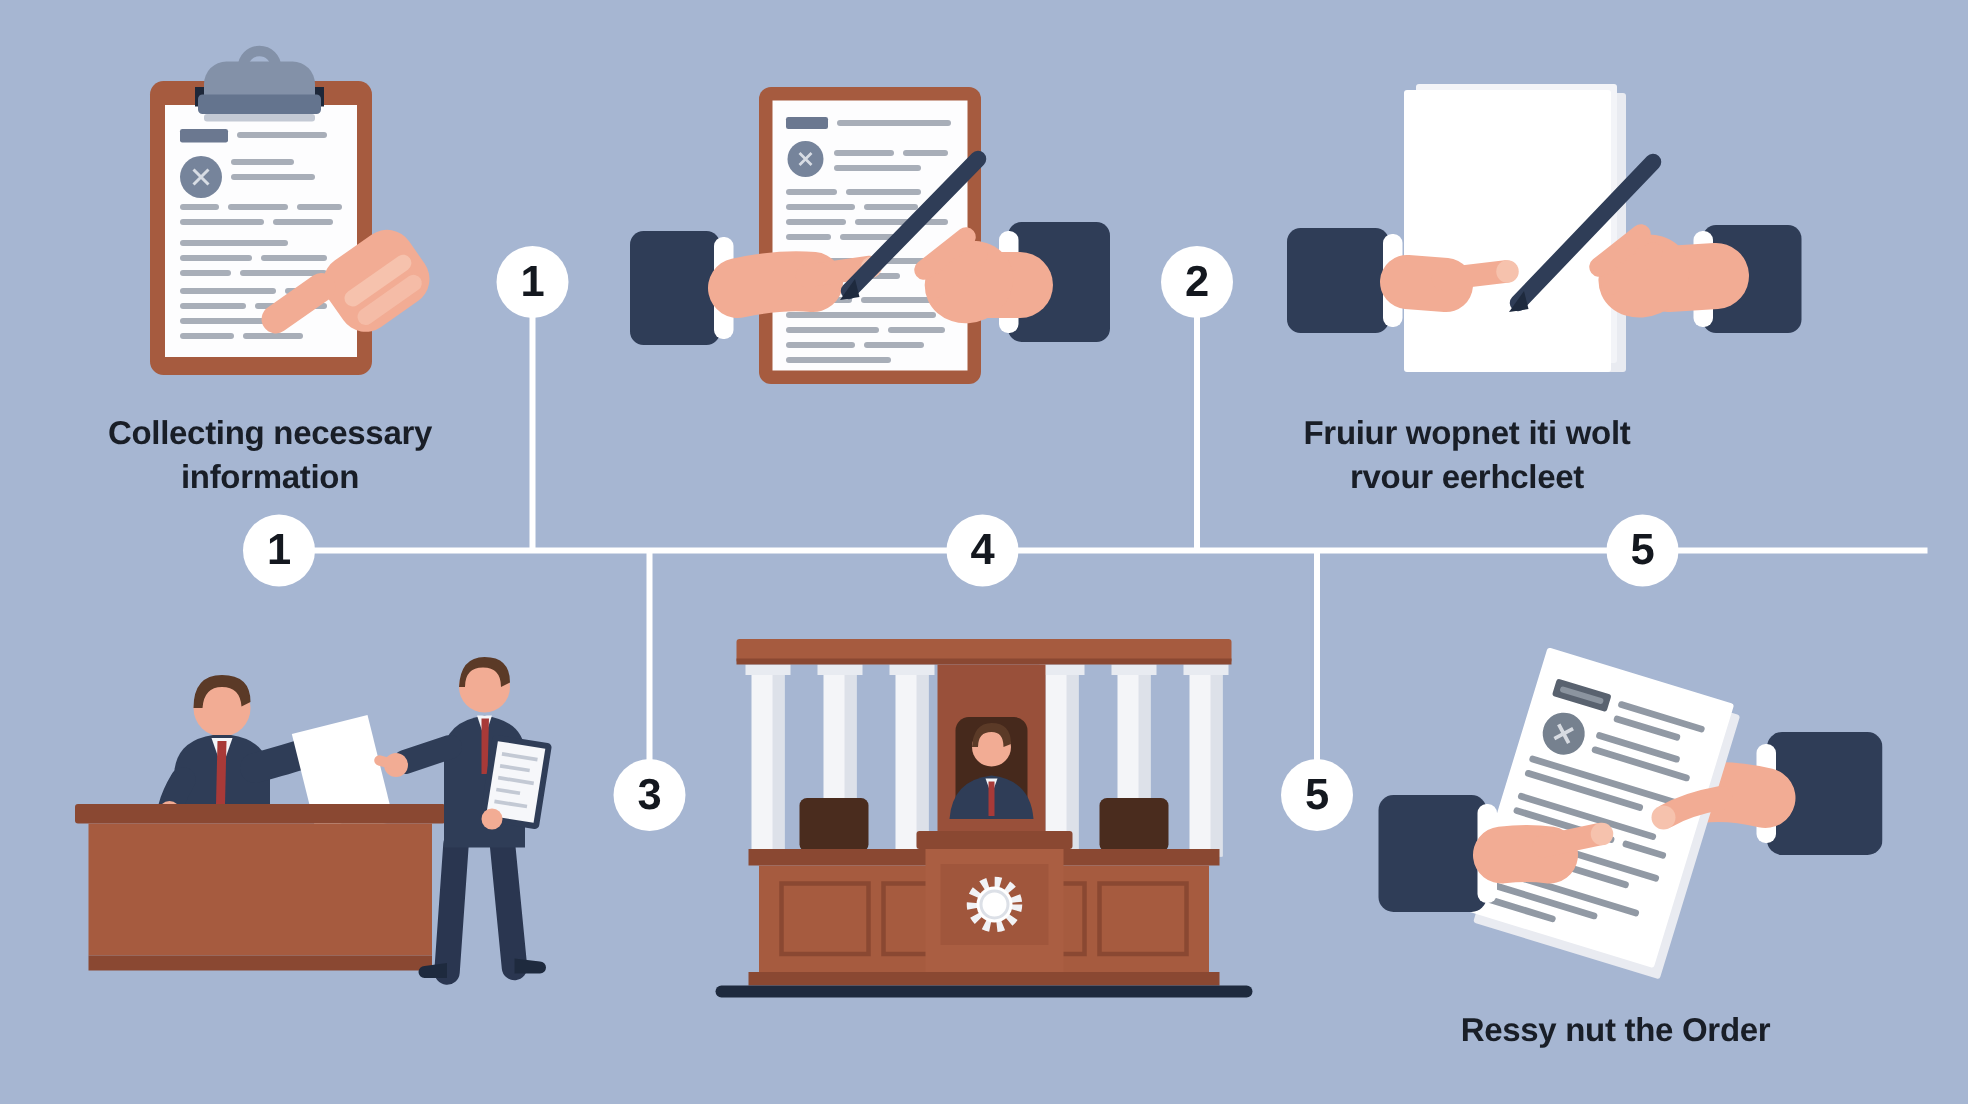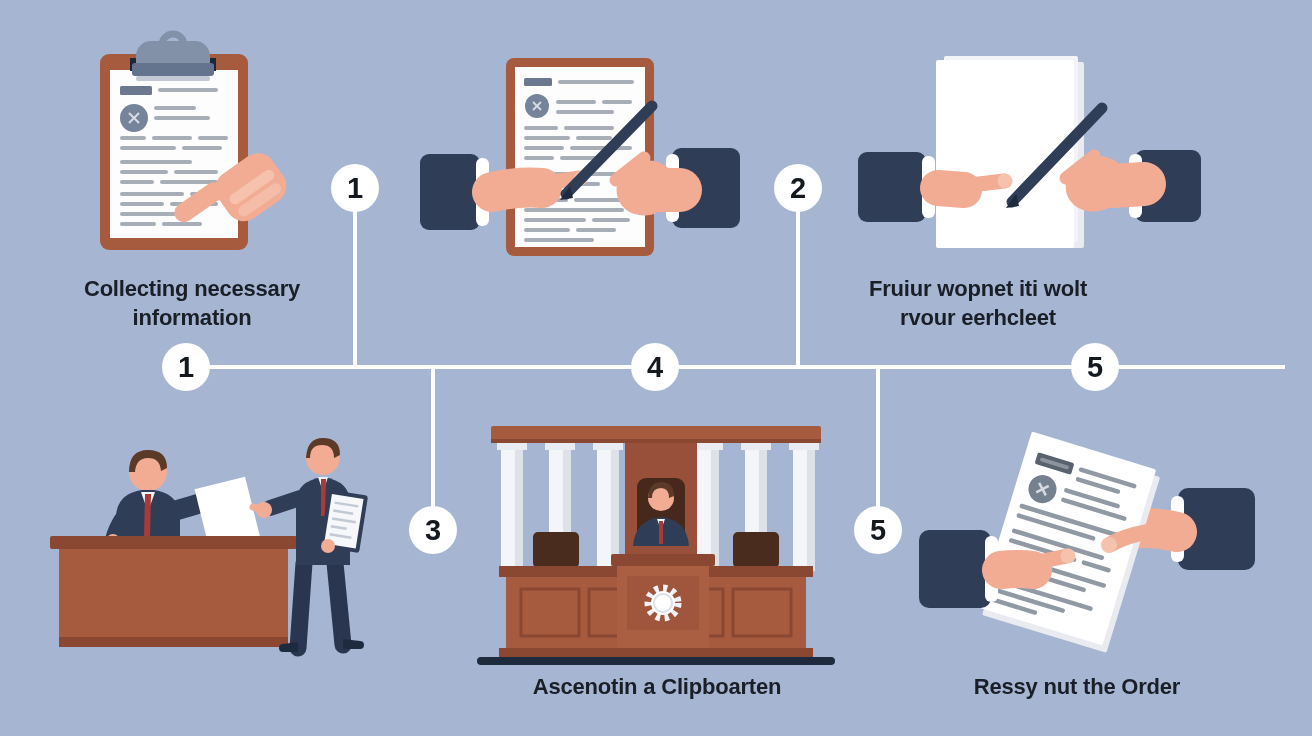--- a/index.html
+++ b/index.html
@@ -54,25 +54,24 @@
   <div class="marker" style="left:1095px;top:367px;">
       <span>5</span>
     </div>
   <div class="marker" style="left:433px;top:530px;">
       <span>3</span>
     </div>
   <div class="marker" style="left:878px;top:530px;">
       <span>5</span>
     </div>
 
-  <div class="caption" style="left:180px;top:274px;margin-left:12px;">Collecting necessary
+  <div class="caption" style="left:180px;top:274px;">Collecting necessary
 information</div>
   <div class="caption" style="left:978px;top:274px;">Fruiur wopnet iti wolt
 rvour eerhcleet</div>
-  <div class="caption" style="left:657px;top:672px;">Ascenotin a Clipboarten</div>
   <div class="caption" style="left:1077px;top:672px;text-align:center;">Ressy nut the Order</div>
 
   <svg style="left:88px;top:30px;" width="210" height="226" viewBox="0 0 210 226">
     <circle cx="85" cy="15" r="11" fill="none" stroke="var(--clipgray)" stroke-width="7"></circle>
     <rect x="12" y="24" width="148" height="196" rx="9" fill="var(--wood)"></rect>
     <rect x="22" y="40" width="128" height="168" fill="#FDFDFE"></rect>
     <rect x="42" y="28" width="86" height="13" fill="#1D2739"></rect>
     <path d="M48 38 h74 v-12 a15 15 0 0 0 -15 -15 h-44 a15 15 0 0 0 -15 15 z" fill="var(--clipgray)"></path>
     <rect x="44" y="33" width="82" height="13" rx="3" fill="var(--clipgraydark)"></rect>
     <rect x="48" y="46" width="74" height="5" rx="2" fill="#C3C9D4"></rect>

